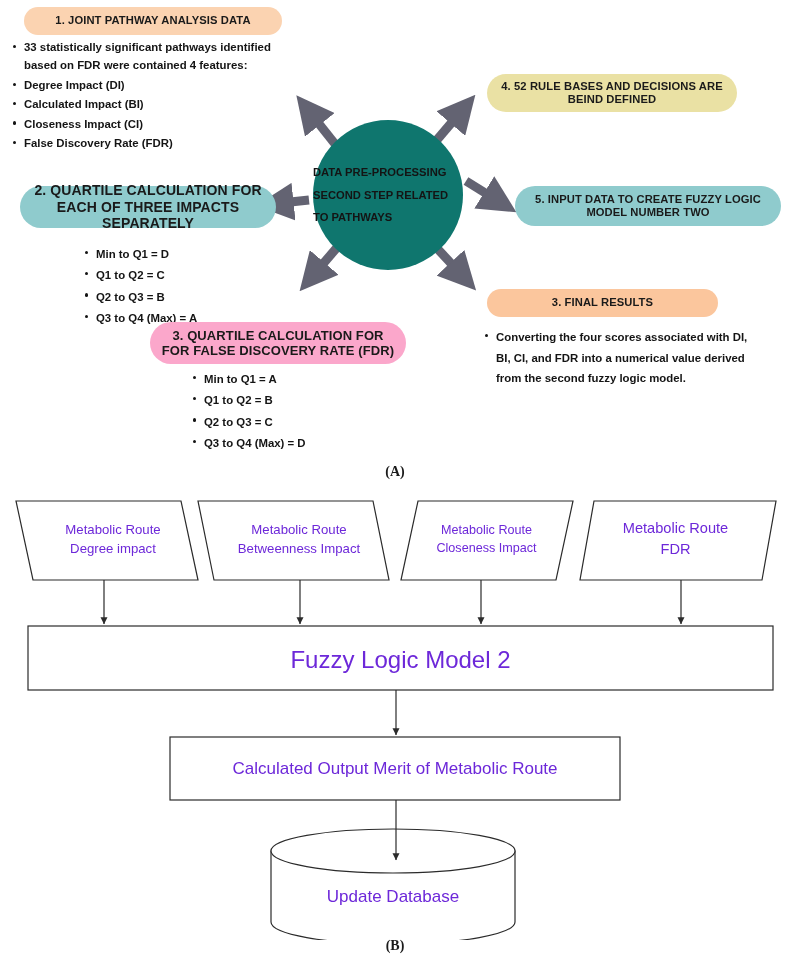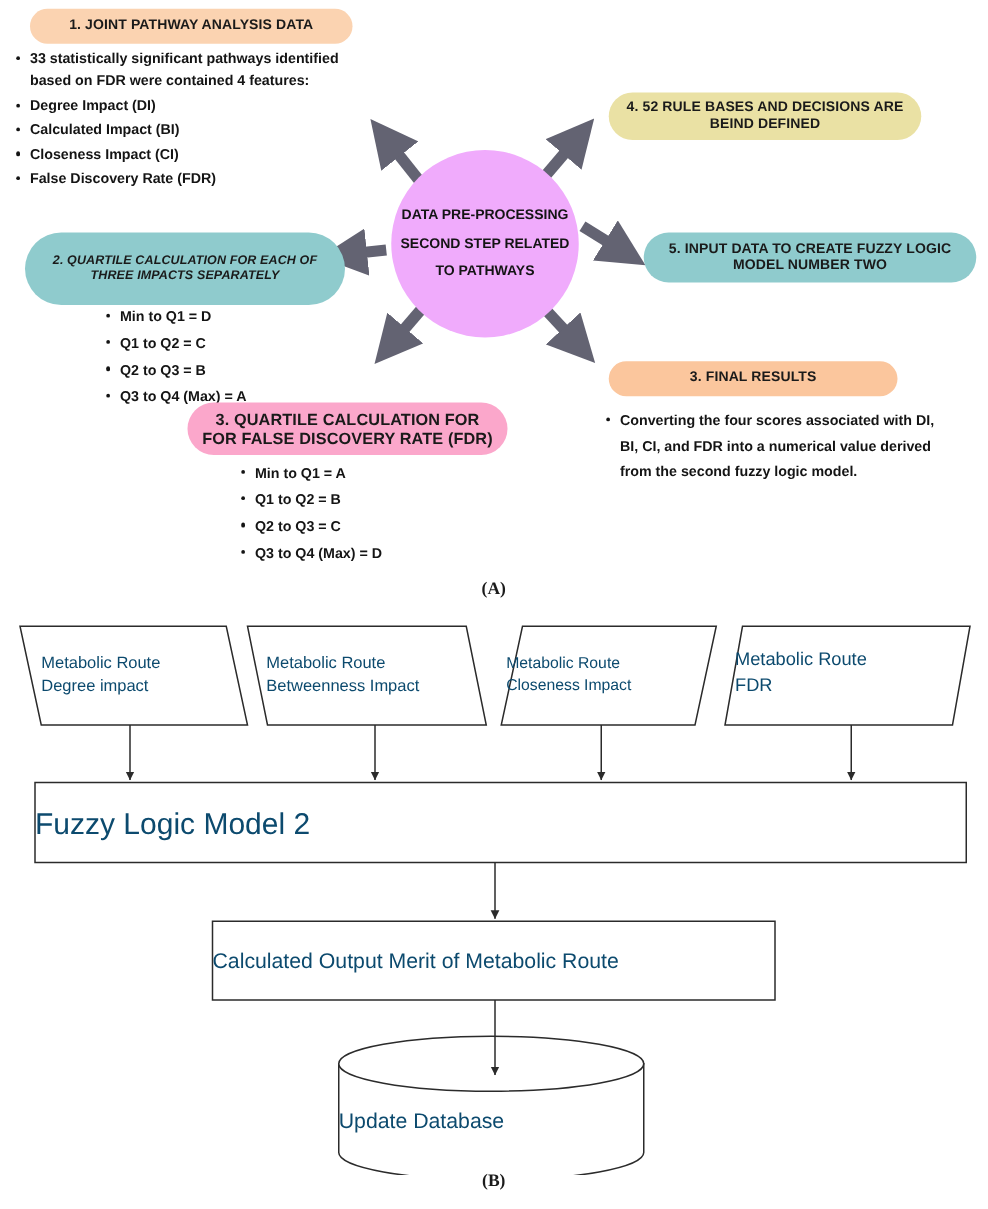--- a/index.html
+++ b/index.html
@@ -33,24 +33,23 @@
     line-height: 1.18;
     padding: 4px 10px;
   }
 
   #pill-1 {
     left: 24px; top: 7px; width: 258px; height: 28px;
     background: #fbd3b1;
     font-size: 11.2px;
   }
   #pill-2 {
-    left: 20px; top: 186px; width: 256px; height: 58px;
+    left: 20px; top: 186px; width: 256px; height: 42px;
     background: #8fcbcd;
-    font-size: 10px;
-    font-style: italic;
+    font-size: 14px;
   }
   #pill-3 {
     left: 150px; top: 322px; width: 256px; height: 42px;
     background: #fba7cb;
     font-size: 13px;
   }
   #pill-4 {
     left: 487px; top: 74px; width: 250px; height: 38px;
     background: #eae1a4;
     font-size: 11.2px;
@@ -105,24 +104,24 @@
     font-size: 11.4px; line-height: 1.80;
   }
   #bullets-6 li::before { top: 0.62em; }
 
   
   #center-circle {
     position: absolute;
     left: 313px; top: 120px;
     width: 150px; height: 150px;
     border-radius: 50%;
-    background: #f0abfc;
+    background: #0f766e;
     display: flex;
     flex-direction: column;
-    align-items: center;
+    align-items: flex-start;
     justify-content: center;
     text-align: center;
     font-weight: bold;
     font-size: 11.2px;
     color: #141414;
     line-height: 2.05;
   }
 
   
   #arrows-a {
@@ -145,22 +144,22 @@
 
   
   #panel-b {
     position: absolute; left: 0; top: 480px;
     width: 790px; height: 460px;
   }
   #flow-svg { position: absolute; left: 0; top: 0; }
 
   .flow-text {
     position: absolute;
-    text-align: left;
-    color: #0c4a6e;
+    text-align: center;
+    color: #6d28d9;
     font-family: "Liberation Sans", sans-serif;
     line-height: 1.42;
     white-space: pre-line;
   }
 </style>
 </head>
 <body>
 
 <div id="panel-a">
 

